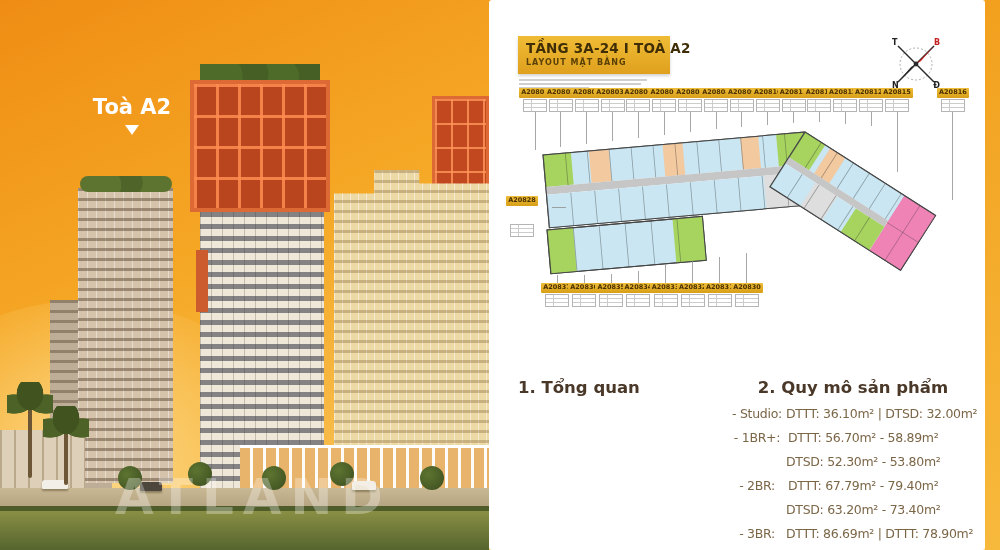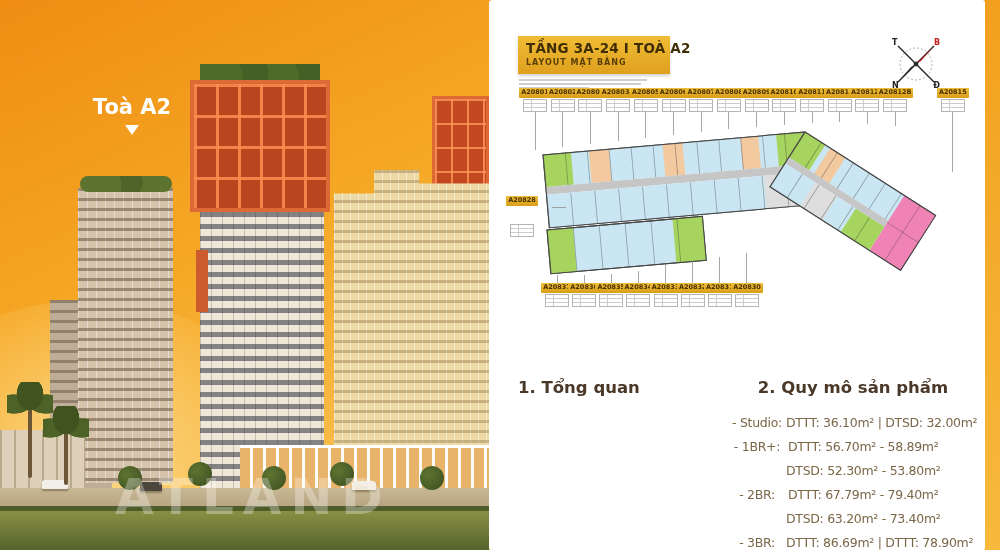--- a/index.html
+++ b/index.html
@@ -90,21 +90,21 @@
     background-image:repeating-linear-gradient(180deg,transparent 0 3px,#ccc 3px 4px),
                      linear-gradient(90deg,transparent 0 7px,#ccc 7px 8px,transparent 8px);}
   .lead{width:1px;background:#8a8a8a;opacity:.75;}
   .left-unit{position:absolute;left:18px;top:196px;display:flex;flex-direction:column;align-items:center;width:30px;gap:17px;}
   .hline{position:absolute;left:63px;top:207px;width:14px;height:1px;background:#8a8a8a;opacity:.75;}
 
   .d-title{position:absolute;left:29px;top:340px;font-size:26px;font-weight:bold;color:#b5862b;letter-spacing:.5px;}
   .col{position:absolute;top:378px;}
   .col-overview{left:29px;width:222px;}
   .col-products{left:239px;width:250px;text-align:center;}
-  .col-heading{font-size:16.5px;font-weight:bold;color:#4a3828;margin-bottom:14px;}
+  .col-heading{font-size:16.5px;font-weight:bold;color:#4a3828;margin-bottom:5px;}
   .o-line{font-size:13px;color:#7b6647;line-height:24px;white-space:nowrap;}
   .o-line.cont{padding-left:10px;}
   .p-row{display:flex;font-size:12.5px;color:#7b6647;letter-spacing:-.3px;line-height:24px;}
   .p-label{width:58px;flex:none;}
   .p-lines div{white-space:nowrap;}
 
   .right-strip{position:absolute;right:0;top:0;width:15px;height:550px;
     background:linear-gradient(#f2a01e,#f7b93c);}
 </style>
 </head>
@@ -290,20 +290,25 @@
         </div>
         <div class="ucol">
           <div class="utag">A20812B</div>
           <div class="mini"></div>
           <div class="lead" style="height: 14px;"></div>
         </div>
         <div class="ucol">
           <div class="utag">A20815</div>
           <div class="mini"></div>
           <div class="lead" style="height: 60px;"></div>
+        </div>
+        <div class="ucol">
+          <div class="utag">A20816</div>
+          <div class="mini"></div>
+          <div class="lead" style="height: 88px;"></div>
         </div>
       </div>
     <div class="units-row" id="bl-units">
         <div class="ucol">
           <div class="lead" style="height: 8px;"></div>
           <div class="utag">A20837</div>
           <div class="mini"></div>
         </div>
         <div class="ucol">
           <div class="lead" style="height: 8px;"></div>

